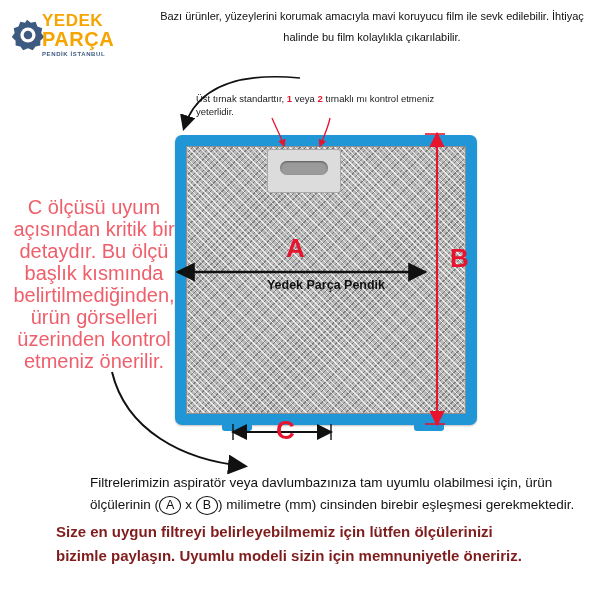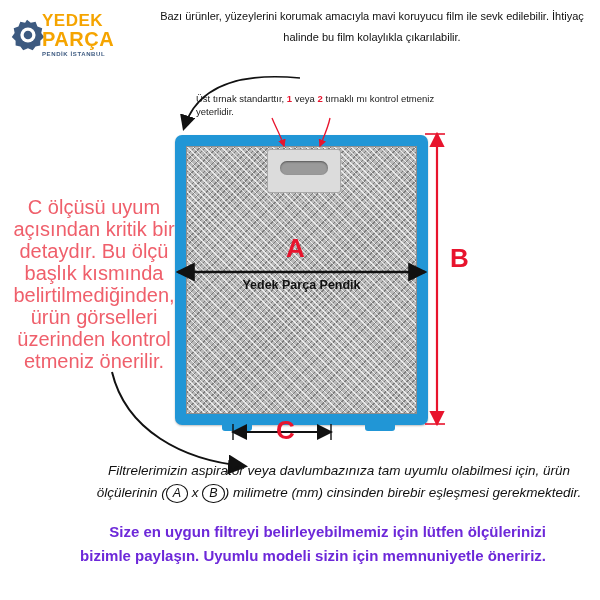--- a/index.html
+++ b/index.html
@@ -93,56 +93,54 @@
     text-align: center;
     font-size: 20px;
     color: #ef5f6b;
     line-height: 22px;
   }
 
   
   .bottom-note {
     position: absolute;
     left: 90px;
-    top: 460px;
+    top: 472px;
     width: 498px;
-    text-align: center;
     font-size: 13.5px;
     color: #111111;
     line-height: 22px;
-    font-style: italic;
   }
   .bottom-note .circ {
     display: inline-block;
     border: 1.3px solid #111;
     border-radius: 50%;
     padding: 0 6px;
     line-height: 17px;
     font-size: 12.5px;
   }
 
   
   .bottom-red {
     position: absolute;
     left: 56px;
     top: 520px;
     width: 490px;
-    text-align: right;
+    text-align: left;
     font-size: 15px;
     font-weight: bold;
-    color: #6d28d9;
+    color: #7f1d1d;
     line-height: 24px;
   }
 
   
   .filter-wrap {
     position: absolute;
     left: 175px;
     top: 135px;
-    width: 253px;
+    width: 302px;
     height: 290px;
   }
   .filter-outer {
     position: absolute;
     inset: 0;
     background: #2196d6;
     border-radius: 7px;
     box-shadow: 0 1px 2px rgba(0,0,0,.25);
   }
   .filter-inner {

